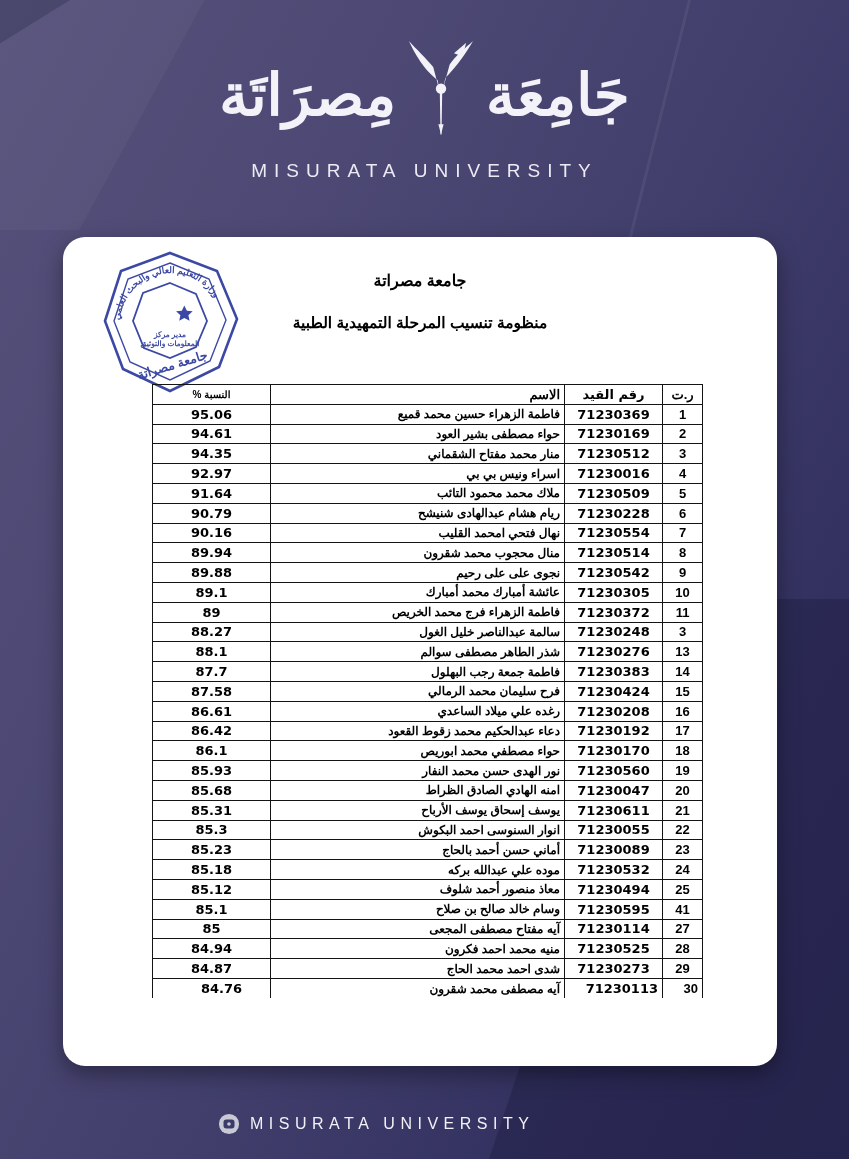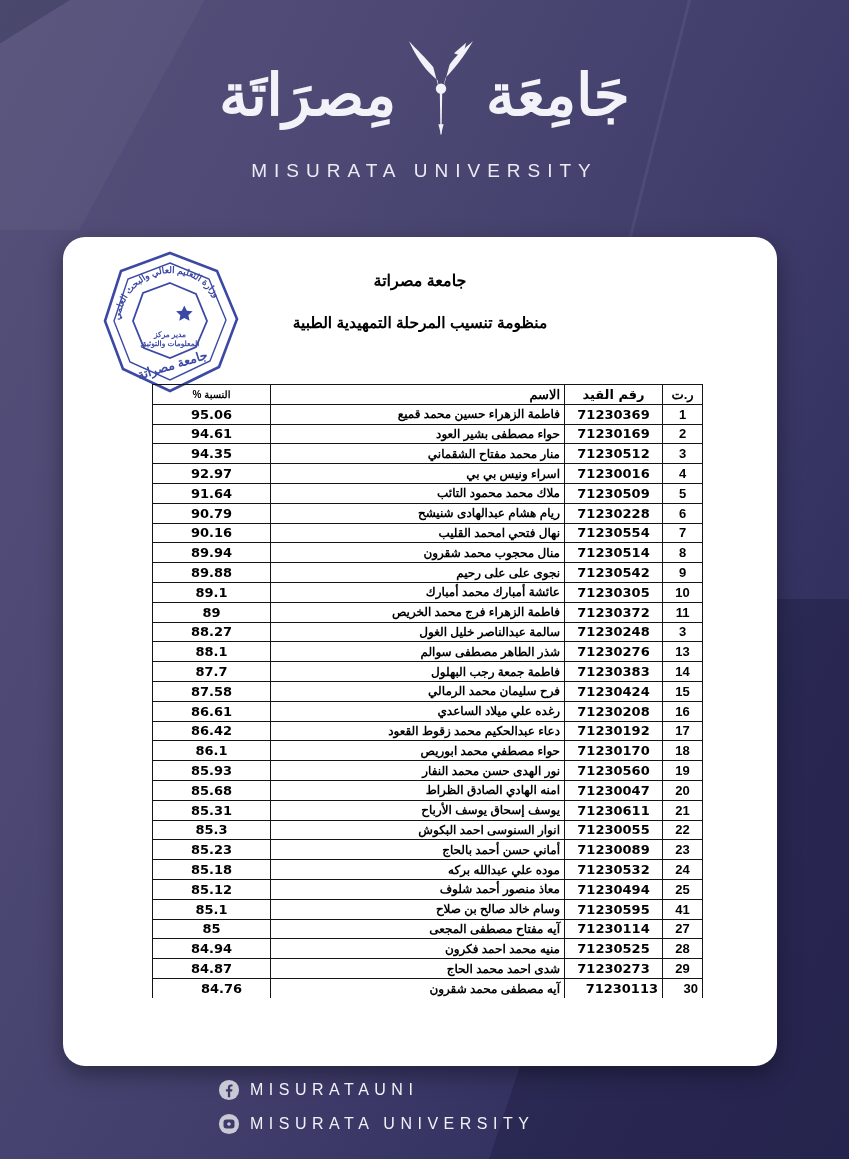--- a/index.html
+++ b/index.html
@@ -318,28 +318,19 @@
         </tr>
       </tbody>
   </table>
 </div>
 
 <div class="footer">
   <div class="social-row">
     <span class="social-icon">
       <svg width="22" height="22" viewBox="0 0 24 24">
         <circle cx="12" cy="12" r="11" fill="#c9c9d6"></circle>
-        <path d="M13.3 20 v-6.4 h2.1 l.34-2.5 h-2.44 v-1.6 c0-.72.2-1.2 1.23-1.2 h1.3 V6.05 c-.22-.03-1-.1-1.9-.1 -1.88 0-3.16 1.15-3.16 3.25 v1.9 H8.6 v2.5 h2.17 V20 Z" fill="#3c3a68"></path>
-      </svg>
-    </span>
-    <span class="social-text">MISURATAUNI</span>
-  </div>
-  <div class="social-row">
-    <span class="social-icon">
-      <svg width="22" height="22" viewBox="0 0 24 24">
-        <circle cx="12" cy="12" r="11" fill="#c9c9d6"></circle>
         <rect x="6" y="7" width="12" height="10" rx="3" fill="#3c3a68"></rect>
         <circle cx="12" cy="12" r="2" fill="#c9c9d6"></circle>
       </svg>
     </span>
     <span class="social-text">MISURATA UNIVERSITY</span>
   </div>
 </div>
 
 </body></html>

